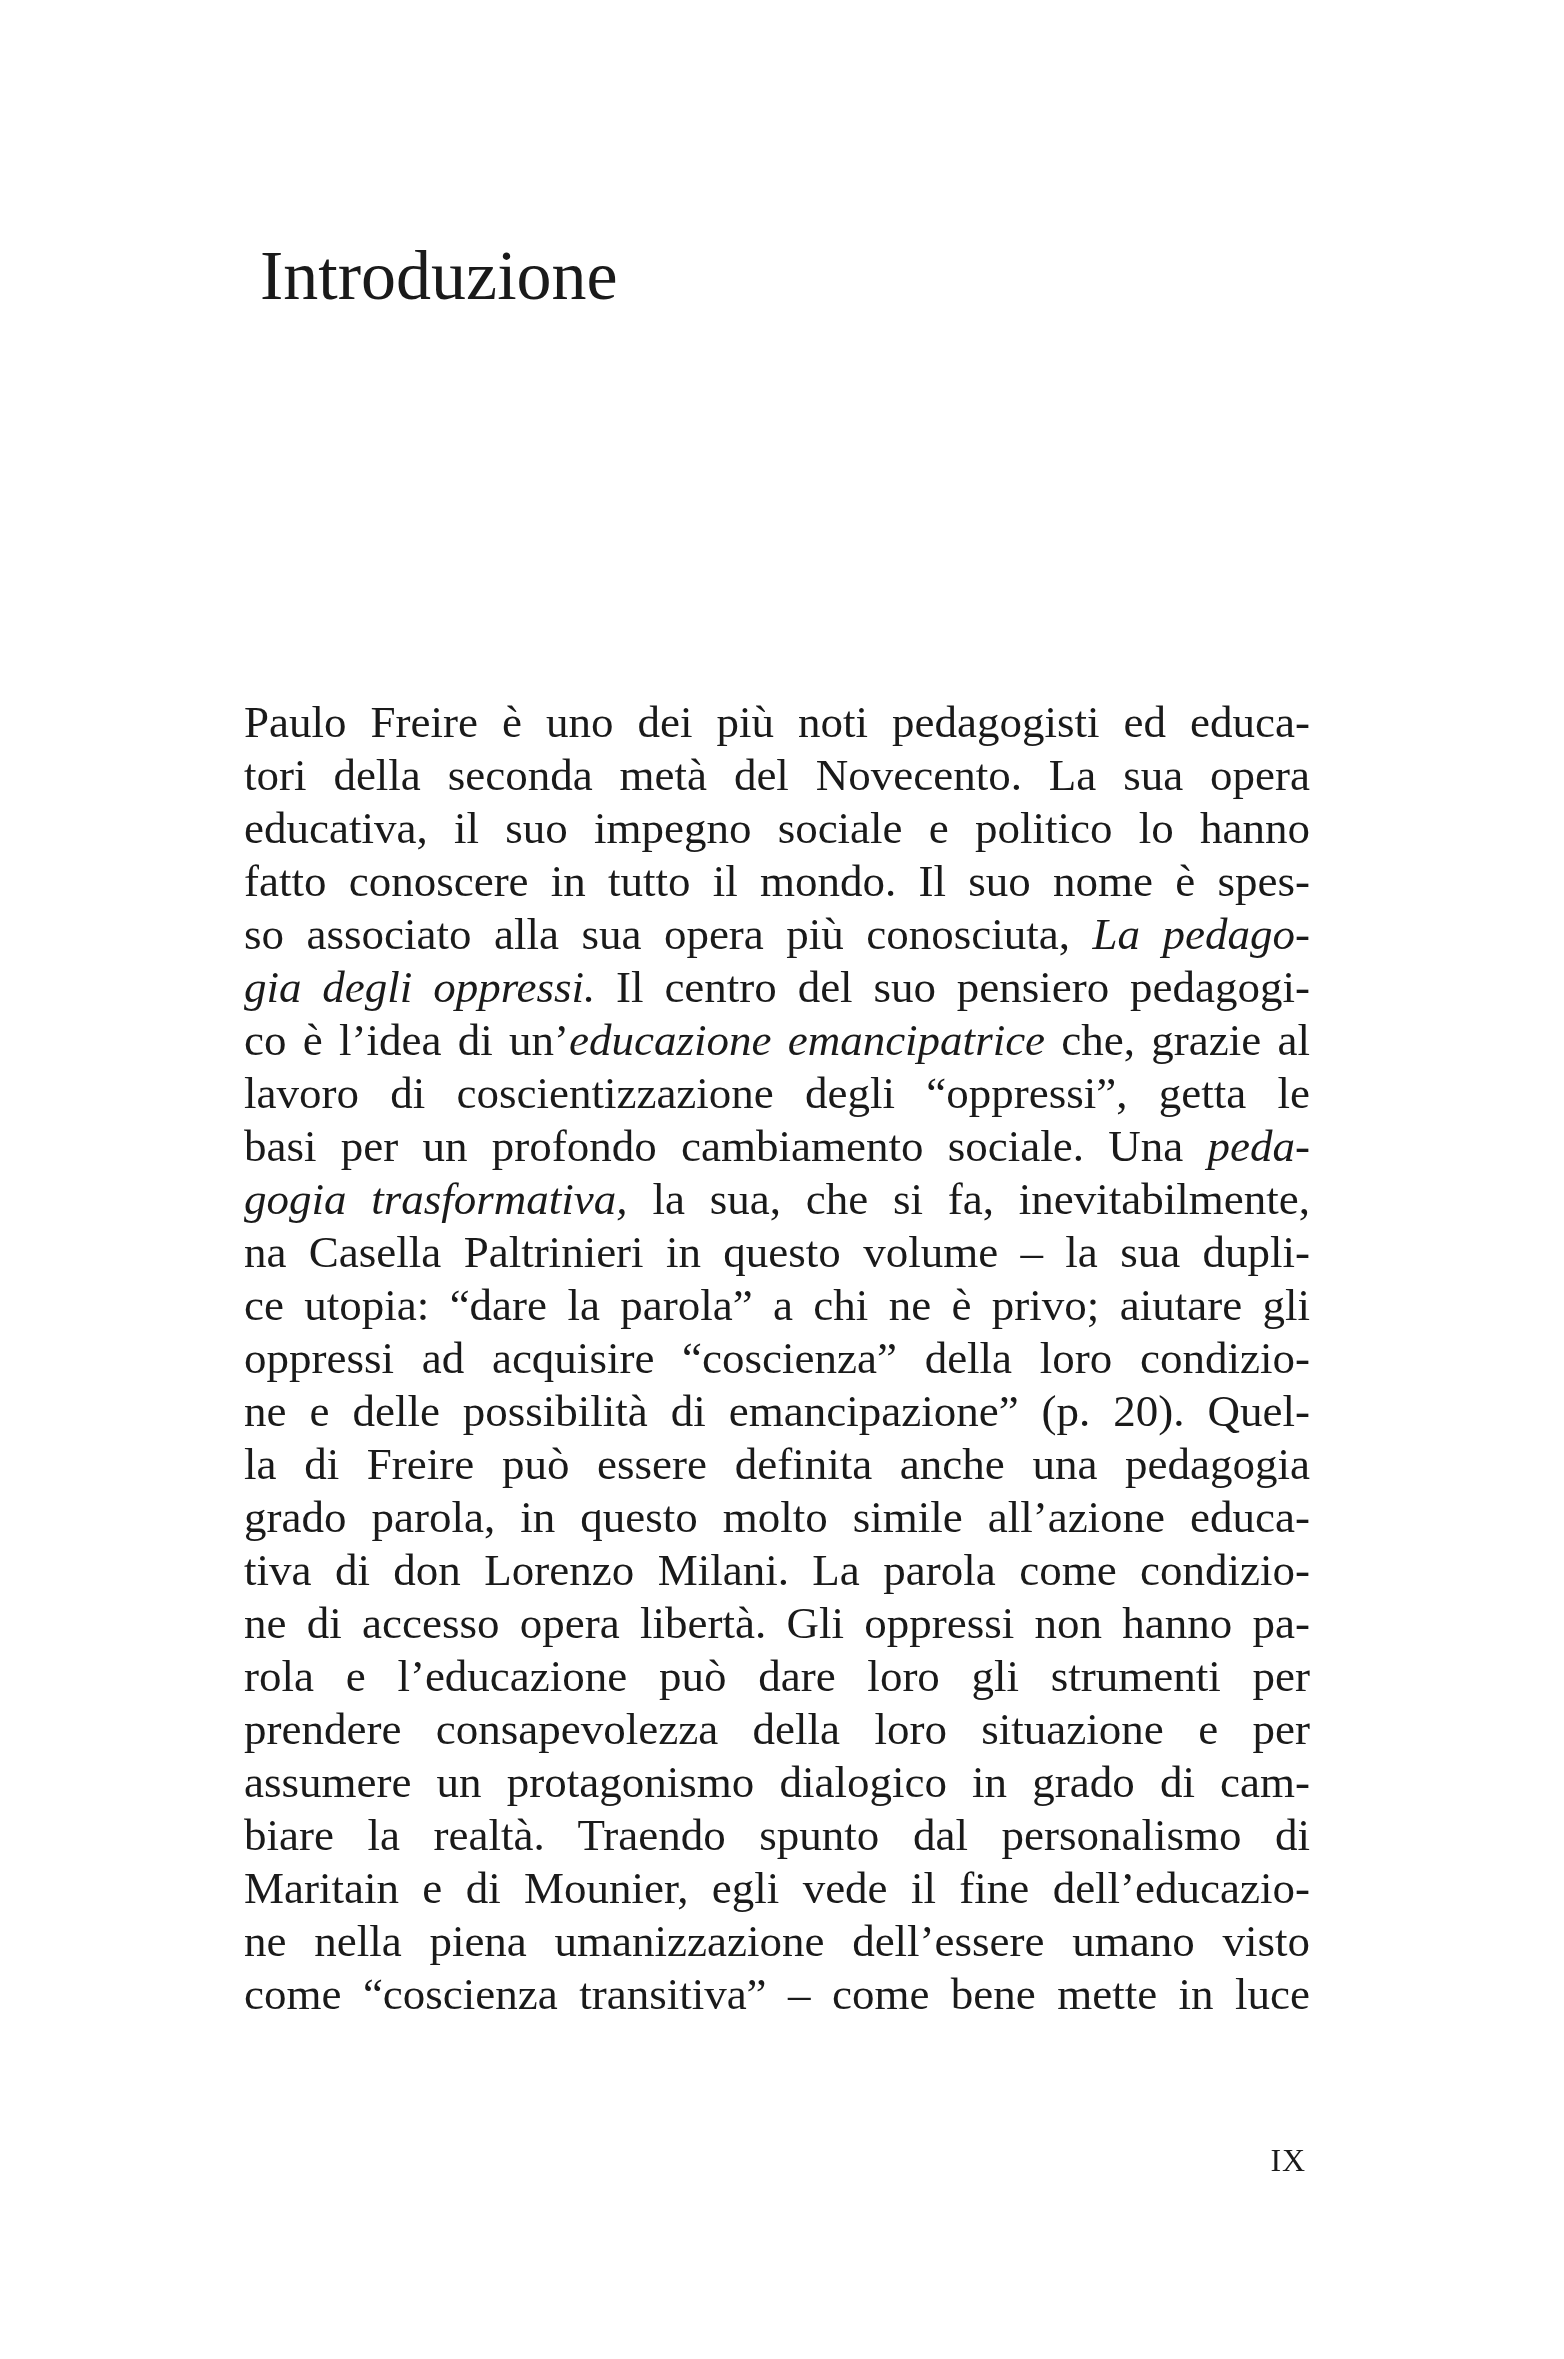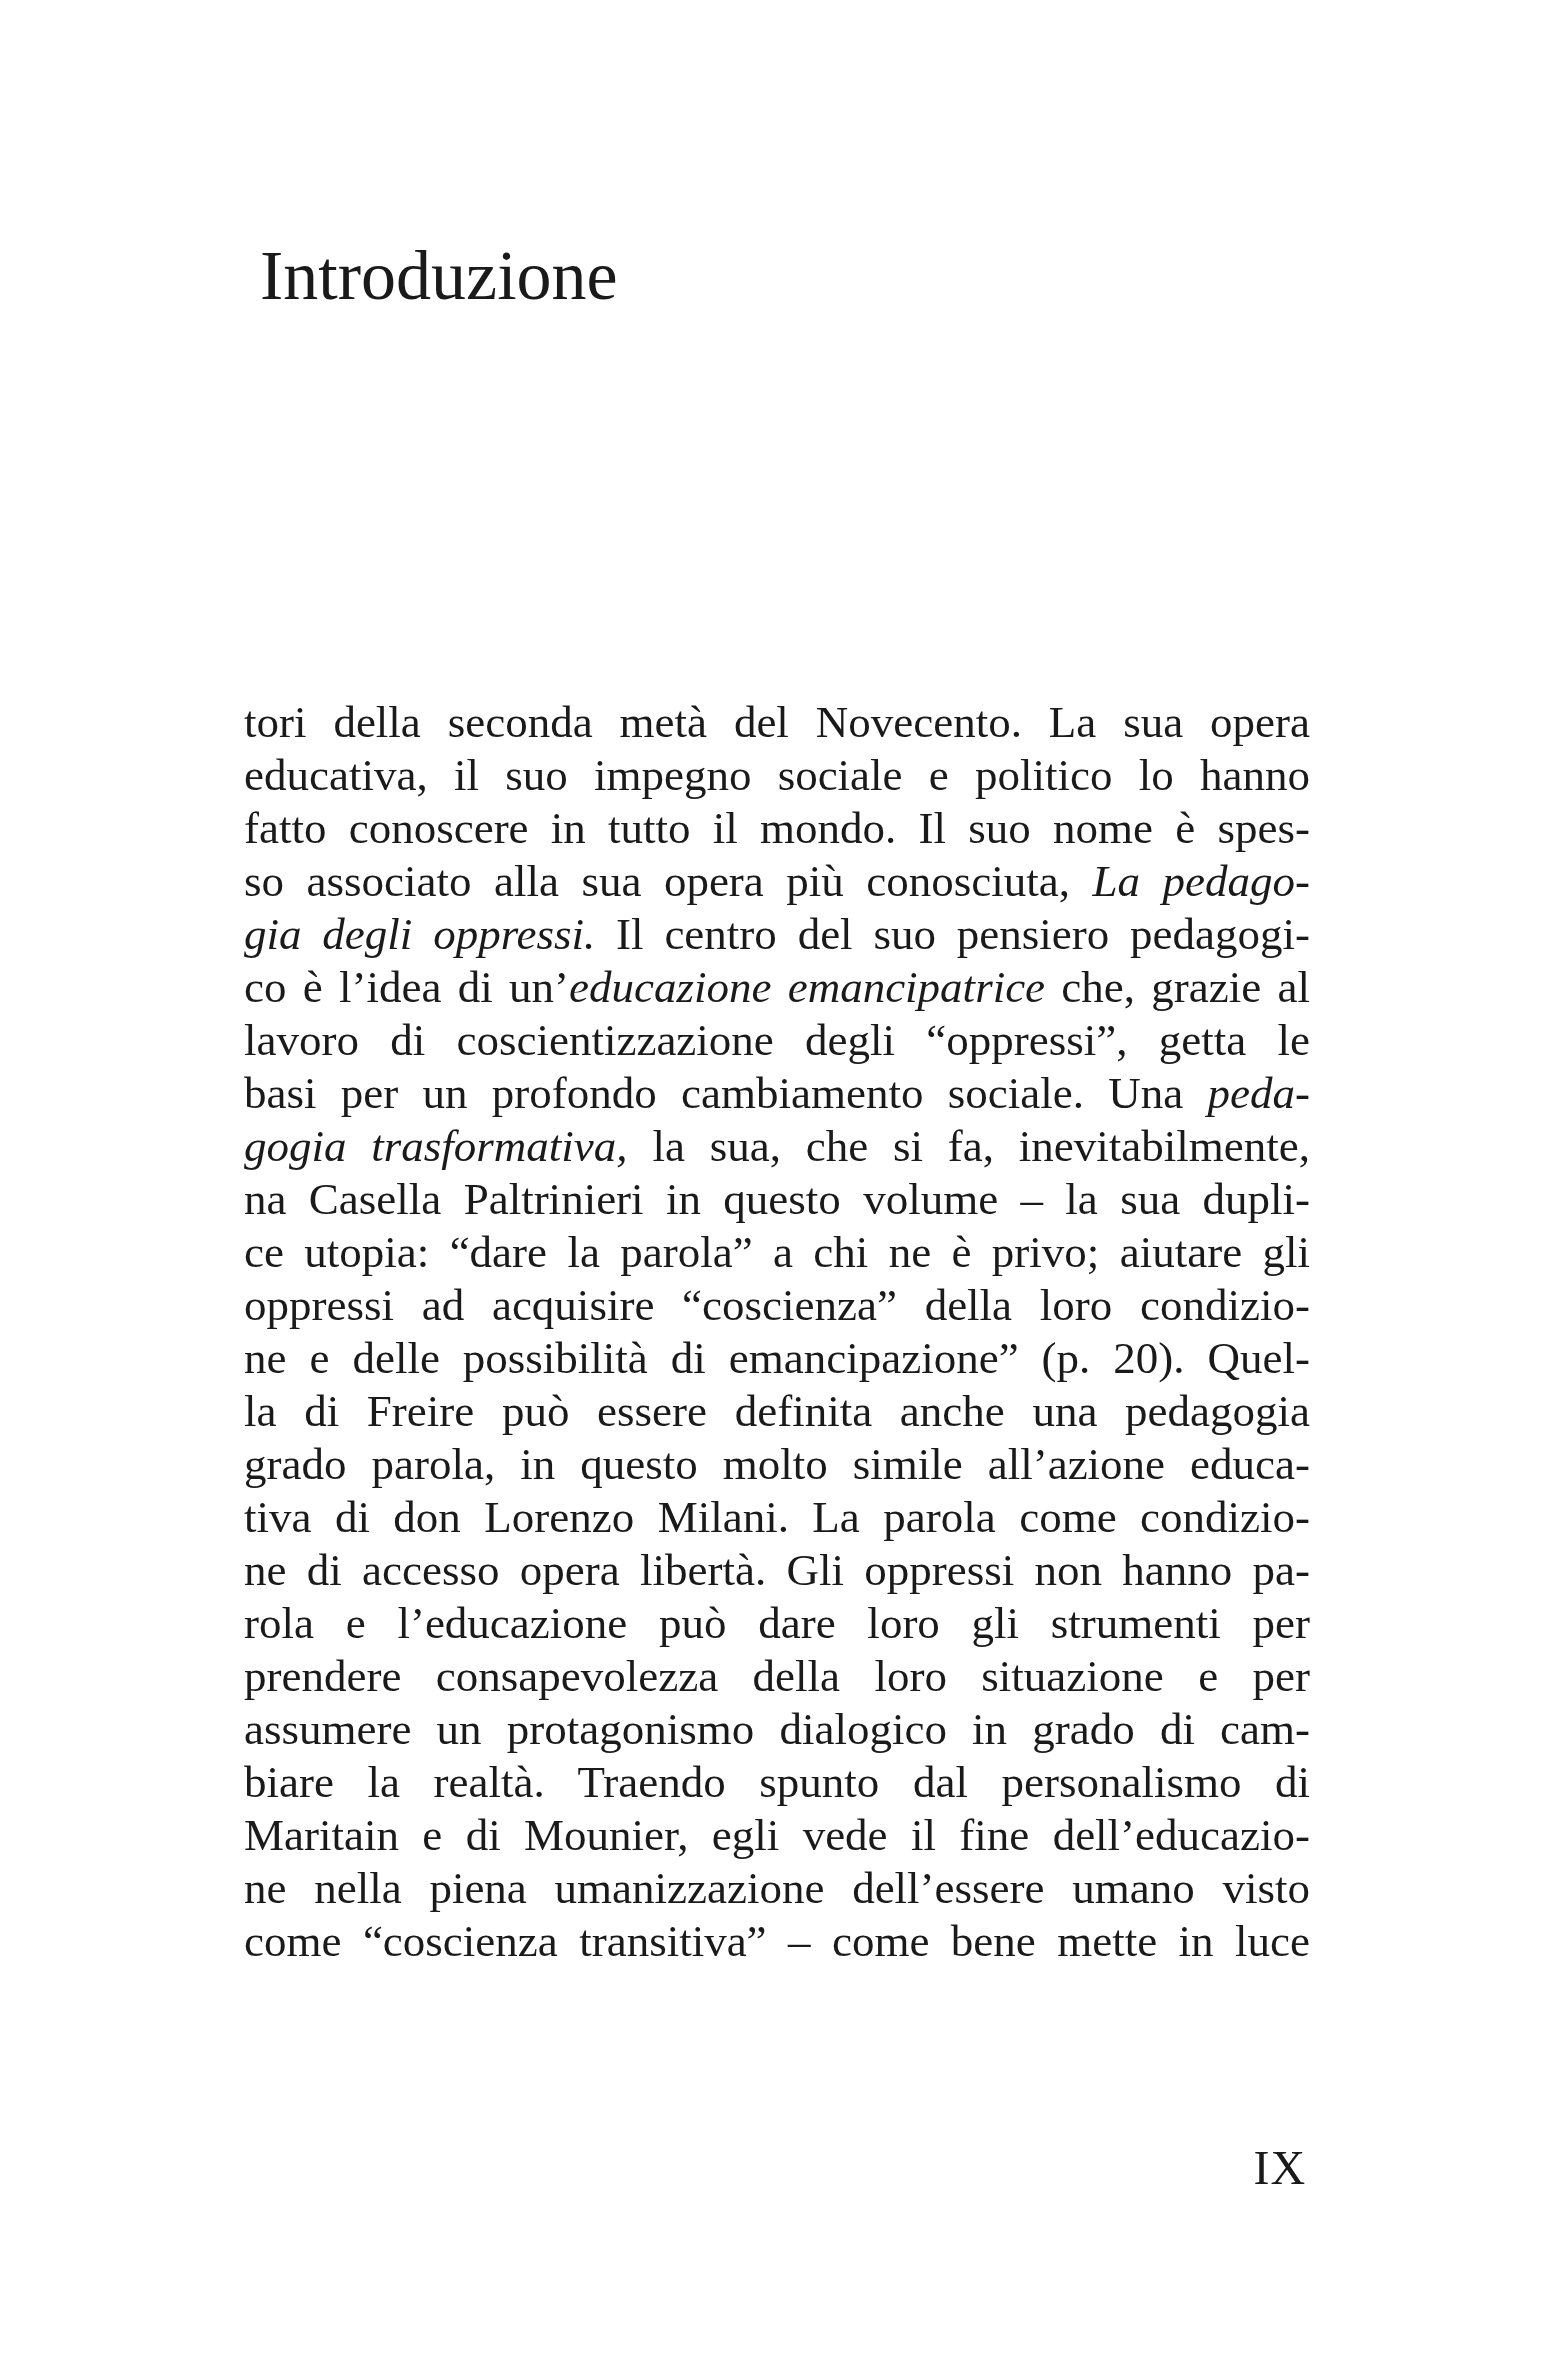--- a/index.html
+++ b/index.html
@@ -44,32 +44,33 @@
   }
   .text-line em {
     margin-top: 8px;
   }
   .page-number {
     position: absolute;
     left: 244px;
     top: 2144px;
     width: 1062px;
     text-align: right;
-    font-size: 48px;
+    font-size: 32px;
     line-height: 1;
     letter-spacing: 0.9px;
   }
 </style>
 </head>
 <body>
 
 <div class="page" style="color: rgb(26, 26, 26); background: rgb(255, 255, 255);">
   <h1 class="chapter-title">Introduzione</h1>
 
   <div class="body-paragraph">
+      <div class="text-line"><span>Paulo Freire è uno dei più noti pedagogisti ed educa-</span></div>
       <div class="text-line"><span>tori della seconda metà del Novecento. La sua opera</span></div>
       <div class="text-line"><span>educativa, il suo impegno sociale e politico lo hanno</span></div>
       <div class="text-line"><span>fatto conoscere in tutto il mondo. Il suo nome è spes-</span></div>
       <div class="text-line"><span>so associato alla sua opera più conosciuta, </span><em>La pedago-</em></div>
       <div class="text-line"><em>gia degli oppressi.</em><span> Il centro del suo pensiero pedagogi-</span></div>
       <div class="text-line"><span>co è l’idea di un’</span><em>educazione emancipatrice</em><span> che, grazie al</span></div>
       <div class="text-line"><span>lavoro di coscientizzazione degli “oppressi”, getta le</span></div>
       <div class="text-line"><span>basi per un profondo cambiamento sociale. Una </span><em>peda-</em></div>
       <div class="text-line"><em>gogia trasformativa,</em><span> la sua, che si fa, inevitabilmente,</span></div>
       <div class="text-line"><span>na Casella Paltrinieri in questo volume – la sua dupli-</span></div>

